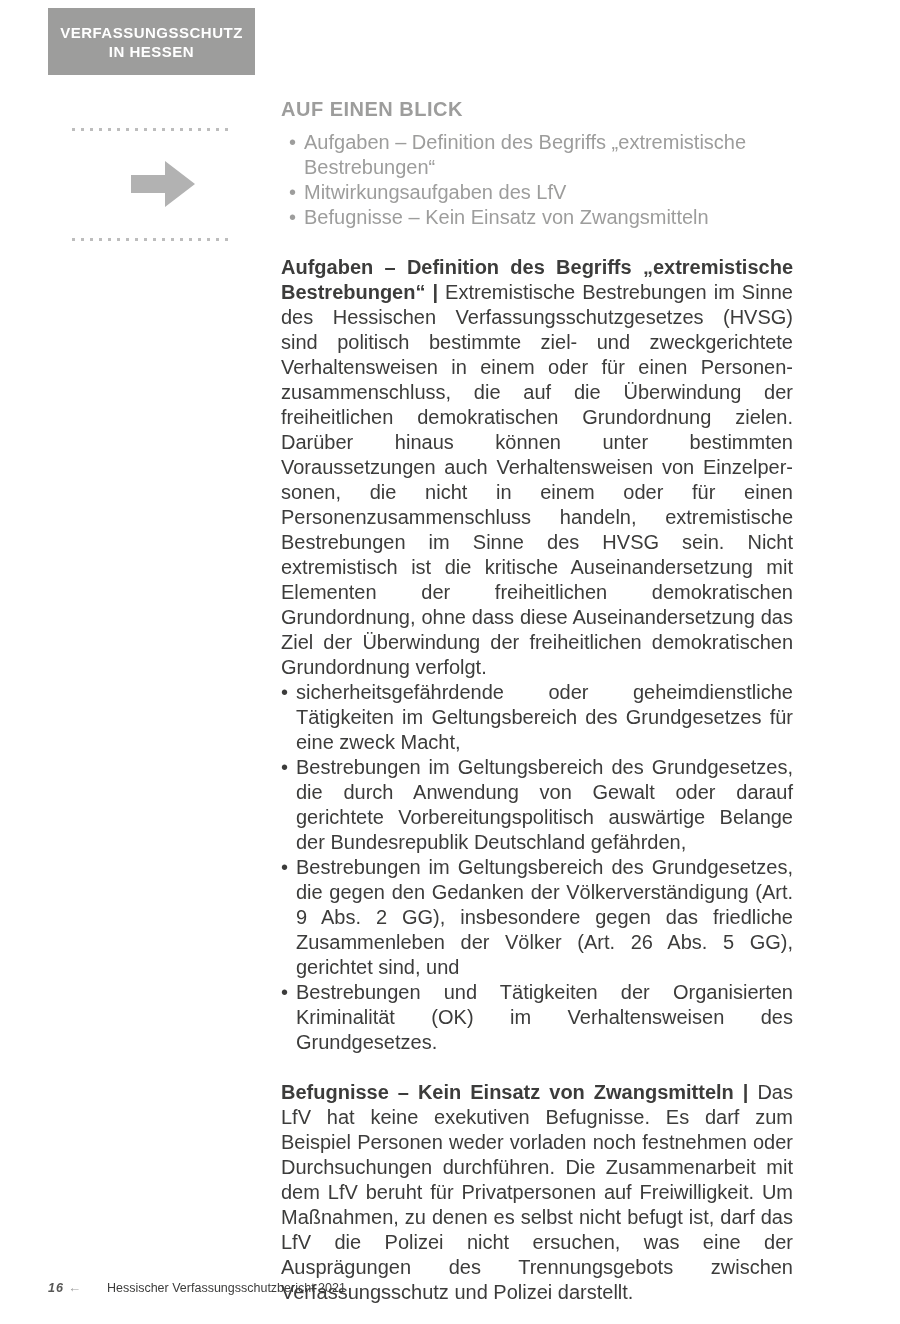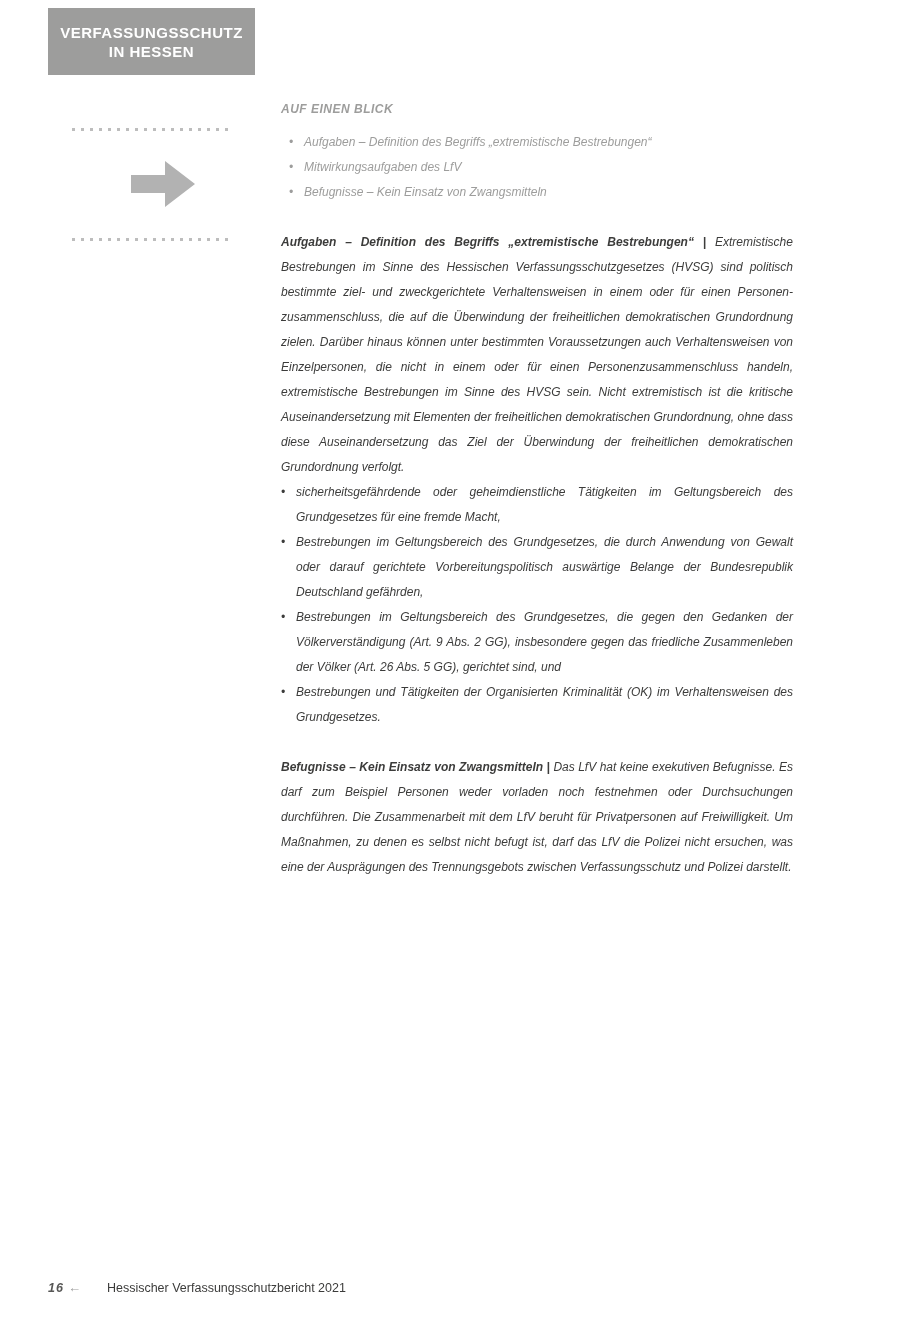--- a/index.html
+++ b/index.html
@@ -51,23 +51,22 @@
     height: 52px;
   }
   .big-arrow svg { display: block; }
 
   
   .content {
     position: absolute;
     left: 281px;
     top: 97px;
     width: 512px;
-    font-size: 12px;
+    font-size: 20px;
     line-height: 25px;
-    font-style: italic;
   }
 
   .glance { color: #9d9d9c; }
   .glance-title {
     margin: 0;
     font-weight: bold;
     letter-spacing: 0.5px;
   }
   .glance ul {
     list-style: none;
@@ -164,21 +163,21 @@
         <li>Mitwirkungsaufgaben des LfV</li>
         <li>Befugnisse – Kein Einsatz von Zwangsmitteln</li>
       </ul>
     </div>
 
     <p class="para"><strong>Aufgaben – Definition des Begriffs „extremistische Bestrebungen“ |</strong>
       <span>Extremistische Bestrebungen im Sinne des Hessischen Verfassungs­schutzgesetzes (HVSG) sind politisch bestimmte ziel- und zweck­gerichtete Verhaltensweisen in einem oder für einen Personen­zusammenschluss, die auf die Überwindung der freiheitlichen demokratischen Grundordnung zielen. Darüber hinaus können unter bestimmten Voraussetzungen auch Verhaltensweisen von Einzelper­sonen, die nicht in einem oder für einen Personenzusammenschluss handeln, extremistische Bestrebungen im Sinne des HVSG sein. Nicht extremistisch ist die kritische Auseinandersetzung mit Elementen der freiheitlichen demokratischen Grundordnung, ohne dass diese Aus­einandersetzung das Ziel der Überwindung der freiheitlichen demo­kratischen Grundordnung verfolgt.</span></p>
 
 
     <ul class="body-list">
-      <li>sicherheitsgefährdende oder geheimdienstliche Tätigkeiten im Geltungsbereich des Grundgesetzes für eine fremde Macht,</li>
+      <li>sicherheitsgefährdende oder geheimdienstliche Tätigkeiten im Geltungsbereich des Grundgesetzes für eine zweck Macht,</li>
       <li>Bestrebungen im Geltungsbereich des Grundgesetzes, die durch Anwendung von Gewalt oder darauf gerichtete Vorbereitungs­politisch auswärtige Belange der Bundesrepublik Deutsch­land gefährden,</li>
       <li>Bestrebungen im Geltungsbereich des Grundgesetzes, die ge­gen den Gedanken der Völkerverständigung (Art. 9 Abs. 2 GG), insbesondere gegen das friedliche Zusammenleben der Völker (Art. 26 Abs. 5 GG), gerichtet sind, und</li>
       <li>Bestrebungen und Tätigkeiten der Organisierten Kriminalität (OK) im Verhaltensweisen des Grundgesetzes.</li>
     </ul>
 
     <p class="para"><strong>Befugnisse – Kein Einsatz von Zwangsmitteln |</strong>
       <span>Das LfV hat keine exe­kutiven Befugnisse. Es darf zum Beispiel Personen weder vorladen noch festnehmen oder Durchsuchungen durchführen. Die Zusam­menarbeit mit dem LfV beruht für Privatpersonen auf Freiwilligkeit. Um Maßnahmen, zu denen es selbst nicht befugt ist, darf das LfV die Polizei nicht ersuchen, was eine der Ausprägungen des Trennungs­gebots zwischen Verfassungsschutz und Polizei darstellt.</span></p>
 
 
   </div>

